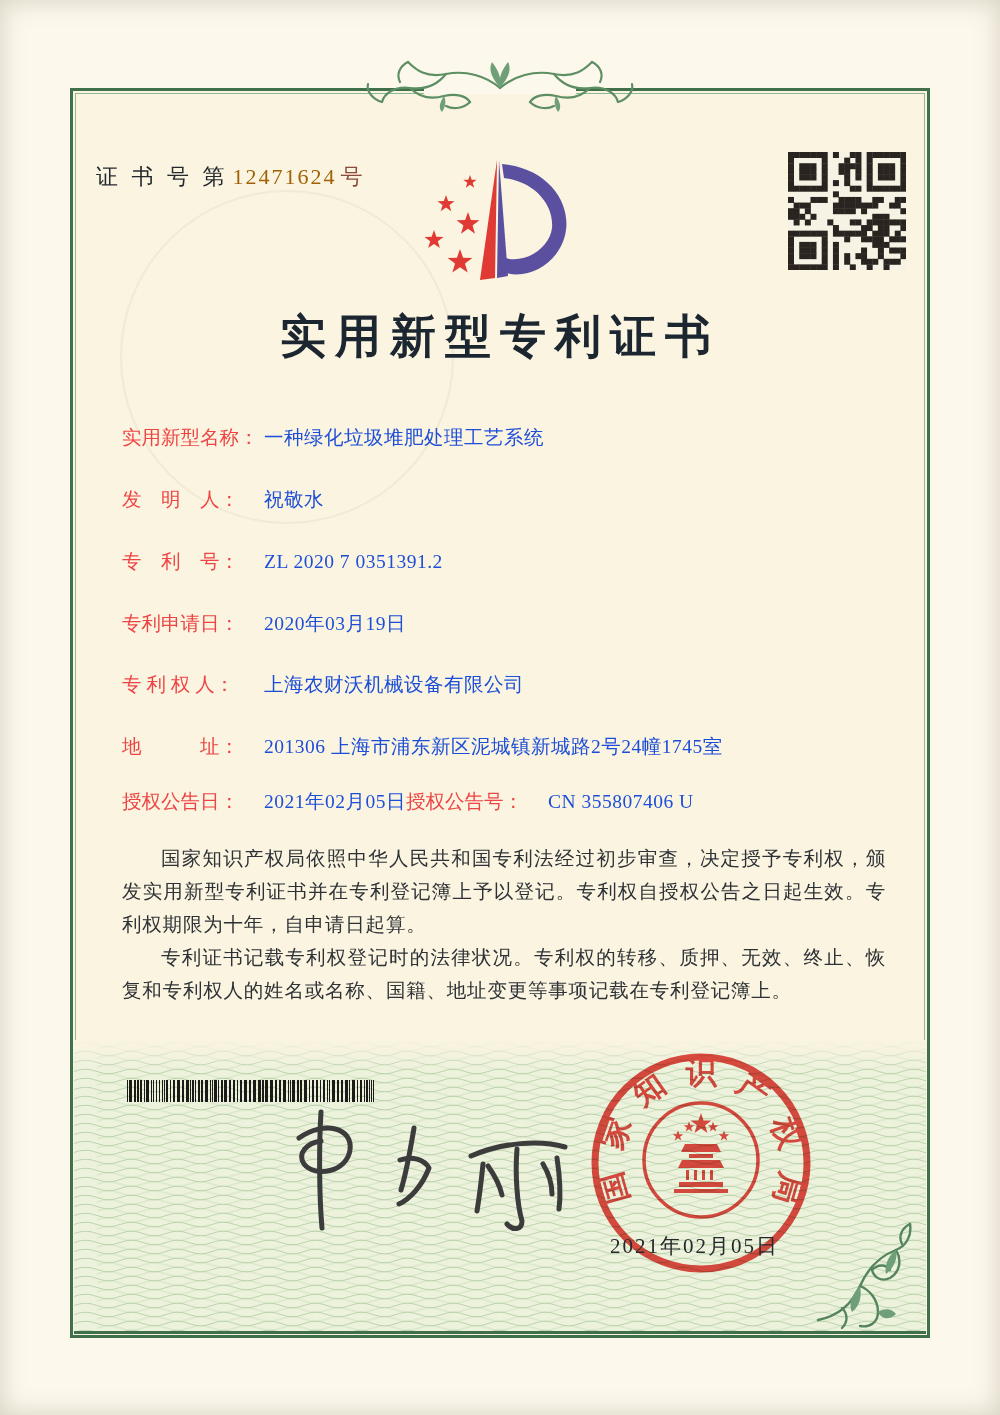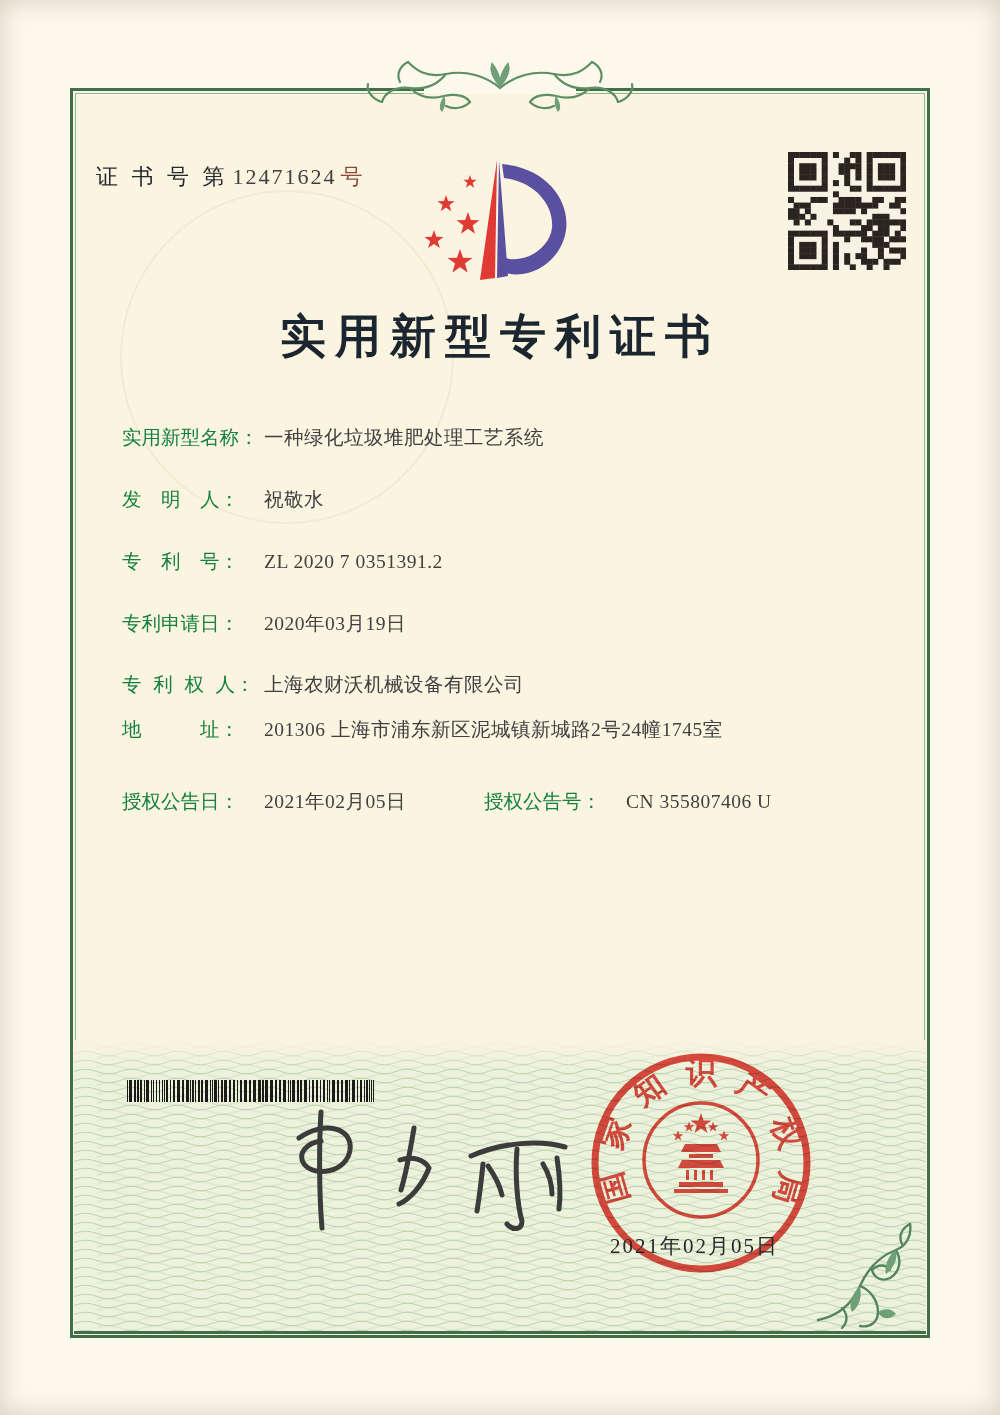--- a/index.html
+++ b/index.html
@@ -19,33 +19,33 @@
     content:""; position:absolute; inset:2px; border:1px solid #8fb794; pointer-events:none;
   }
   .watermark{
     position:absolute; left:120px; top:190px; width:330px; height:330px;
     border:2px solid rgba(170,150,110,.10); border-radius:50%; z-index:1;
   }
   .cert-no{
     position:absolute; left:96px; top:162px; z-index:2;
     font-size:22px; letter-spacing:4px; color:#24292e; white-space:pre;
   }
-  .cert-no .num{ color:#404040; letter-spacing:2px; padding:0 4px;margin-top:26px;}
+  .cert-no .num{ color:#a16207; letter-spacing:2px; padding:0 4px;margin-top:26px;}
   .cert-no .suffix{ color:#8d4a3b; }
   .logo{ position:absolute; left:398px; top:146px; z-index:2; }
   .qr{ position:absolute; left:788px; top:152px; z-index:2; }
   .title{
     position:absolute; left:0; top:306px; width:100%; text-align:center; z-index:2;
     font-size:46px; font-weight:600; letter-spacing:9px; color:#1b2630;
   }
   .fields{ position:absolute; left:122px; top:424px; width:780px; z-index:2; font-size:19.5px; }
   .frow{ position:absolute; left:0; white-space:nowrap; color:#30353a;}
-  .flabel{ display:inline-block; width:142px; white-space:pre; color:#15803d;font-family:Liberation Mono, monospace;}
-  .fvalue{ color:#404040; letter-spacing:.5px;}
-  .grant .pair2{ margin-left:78px; }
+  .flabel{ display:inline-block; width:142px; white-space:pre; color:#ef4444;}
+  .fvalue{ color:#1d4ed8; letter-spacing:.5px;}
+  .grant .pair2{ }
   .paras{
     position:absolute; left:122px; top:842px; width:764px; z-index:2;
     font-size:19.5px; line-height:33px; letter-spacing:.8px; color:#2e3236; text-align:justify;
   }
   .paras p{ margin:0; text-indent:2em; }
   .band{
     position:absolute; left:74px; top:1040px; width:852px; height:294px; z-index:2;
     background:#edf2dd; border-bottom:3px solid #40704a;
     box-sizing:border-box;
   }
@@ -346,26 +346,30 @@
     </svg>
 
   <div class="title">实用新型专利证书</div>
 
   <div class="fields">
     <div class="frow" style="top:0"><span class="flabel">实用新型名称：</span><span class="fvalue">一种绿化垃圾堆肥处理工艺系统</span></div>
     <div class="frow" style="top:62px"><span class="flabel">发　明　人：</span><span class="fvalue">祝敬水</span></div>
     <div class="frow" style="top:124px"><span class="flabel">专　利　号：</span><span class="fvalue">ZL 2020 7 0351391.2</span></div>
     <div class="frow" style="top:186px"><span class="flabel">专利申请日：</span><span class="fvalue">2020年03月19日</span></div>
     <div class="frow" style="top:247px"><span class="flabel">专 利 权 人：</span><span class="fvalue">上海农财沃机械设备有限公司</span></div>
-    <div class="frow" style="top:292px"><span class="flabel">地　　　址：</span><span class="fvalue">201306 上海市浦东新区泥城镇新城路2号24幢1745室</span></div>
+    <div class="frow" style="top:309px"><span class="flabel">地　　　址：</span><span class="fvalue">201306 上海市浦东新区泥城镇新城路2号24幢1745室</span></div>
     <div class="frow grant" style="top:364px">
       <span class="flabel">授权公告日：</span><span class="fvalue">2021年02月05日</span><span class="flabel pair2">授权公告号：</span><span class="fvalue">CN 355807406 U</span>
     </div>
   </div>
 
+  <div class="paras">
+    <p>国家知识产权局依照中华人民共和国专利法经过初步审查，决定授予专利权，颁发实用新型专利证书并在专利登记簿上予以登记。专利权自授权公告之日起生效。专利权期限为十年，自申请日起算。</p>
+    <p>专利证书记载专利权登记时的法律状况。专利权的转移、质押、无效、终止、恢复和专利权人的姓名或名称、国籍、地址变更等事项记载在专利登记簿上。</p>
+  </div>
 
   <div class="band">
     <svg class="waves" preserveAspectRatio="none">
       <defs>
         <pattern id="wave" width="46" height="9" patternUnits="userSpaceOnUse">
           <path d="M0 4.5 Q11.5 0 23 4.5 T46 4.5" fill="none" stroke="#bcd3ac" stroke-width="1"></path>
         </pattern>
       </defs>
       <rect width="100%" height="100%" fill="url(#wave)"></rect>
       <rect width="100%" height="100%" fill="url(#wave)" transform="translate(23,4.5)" opacity="0.6"></rect>

